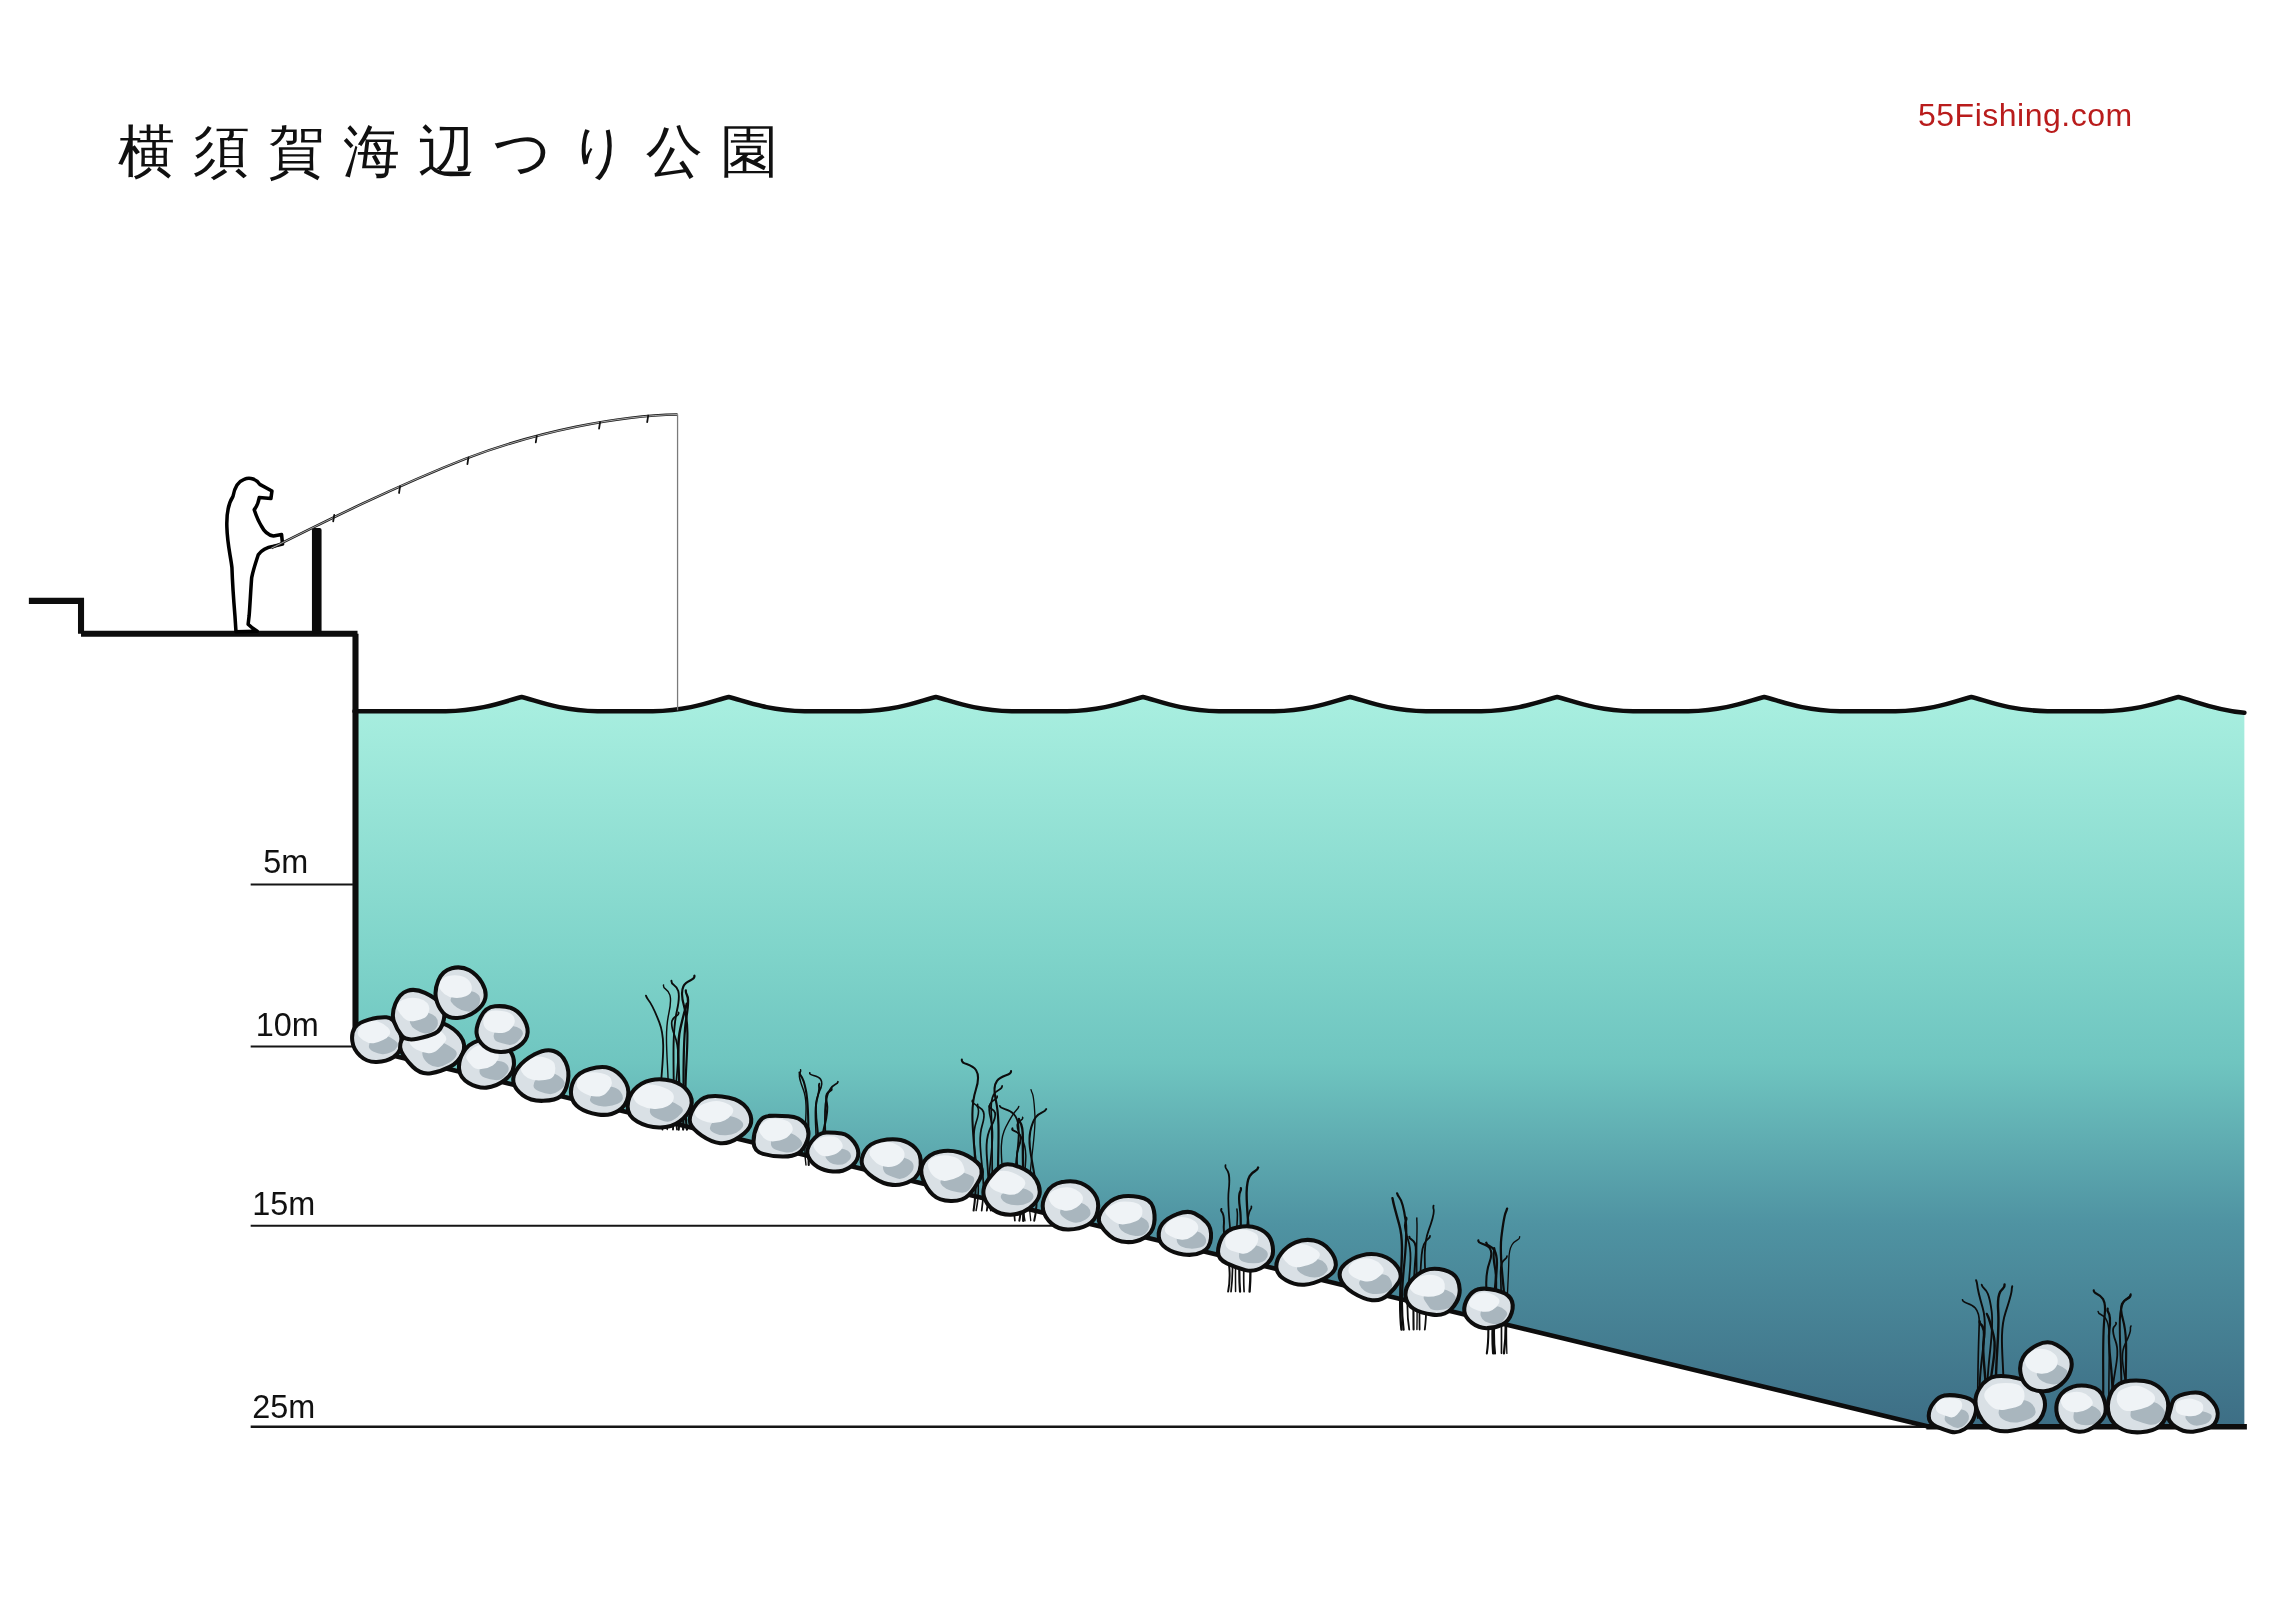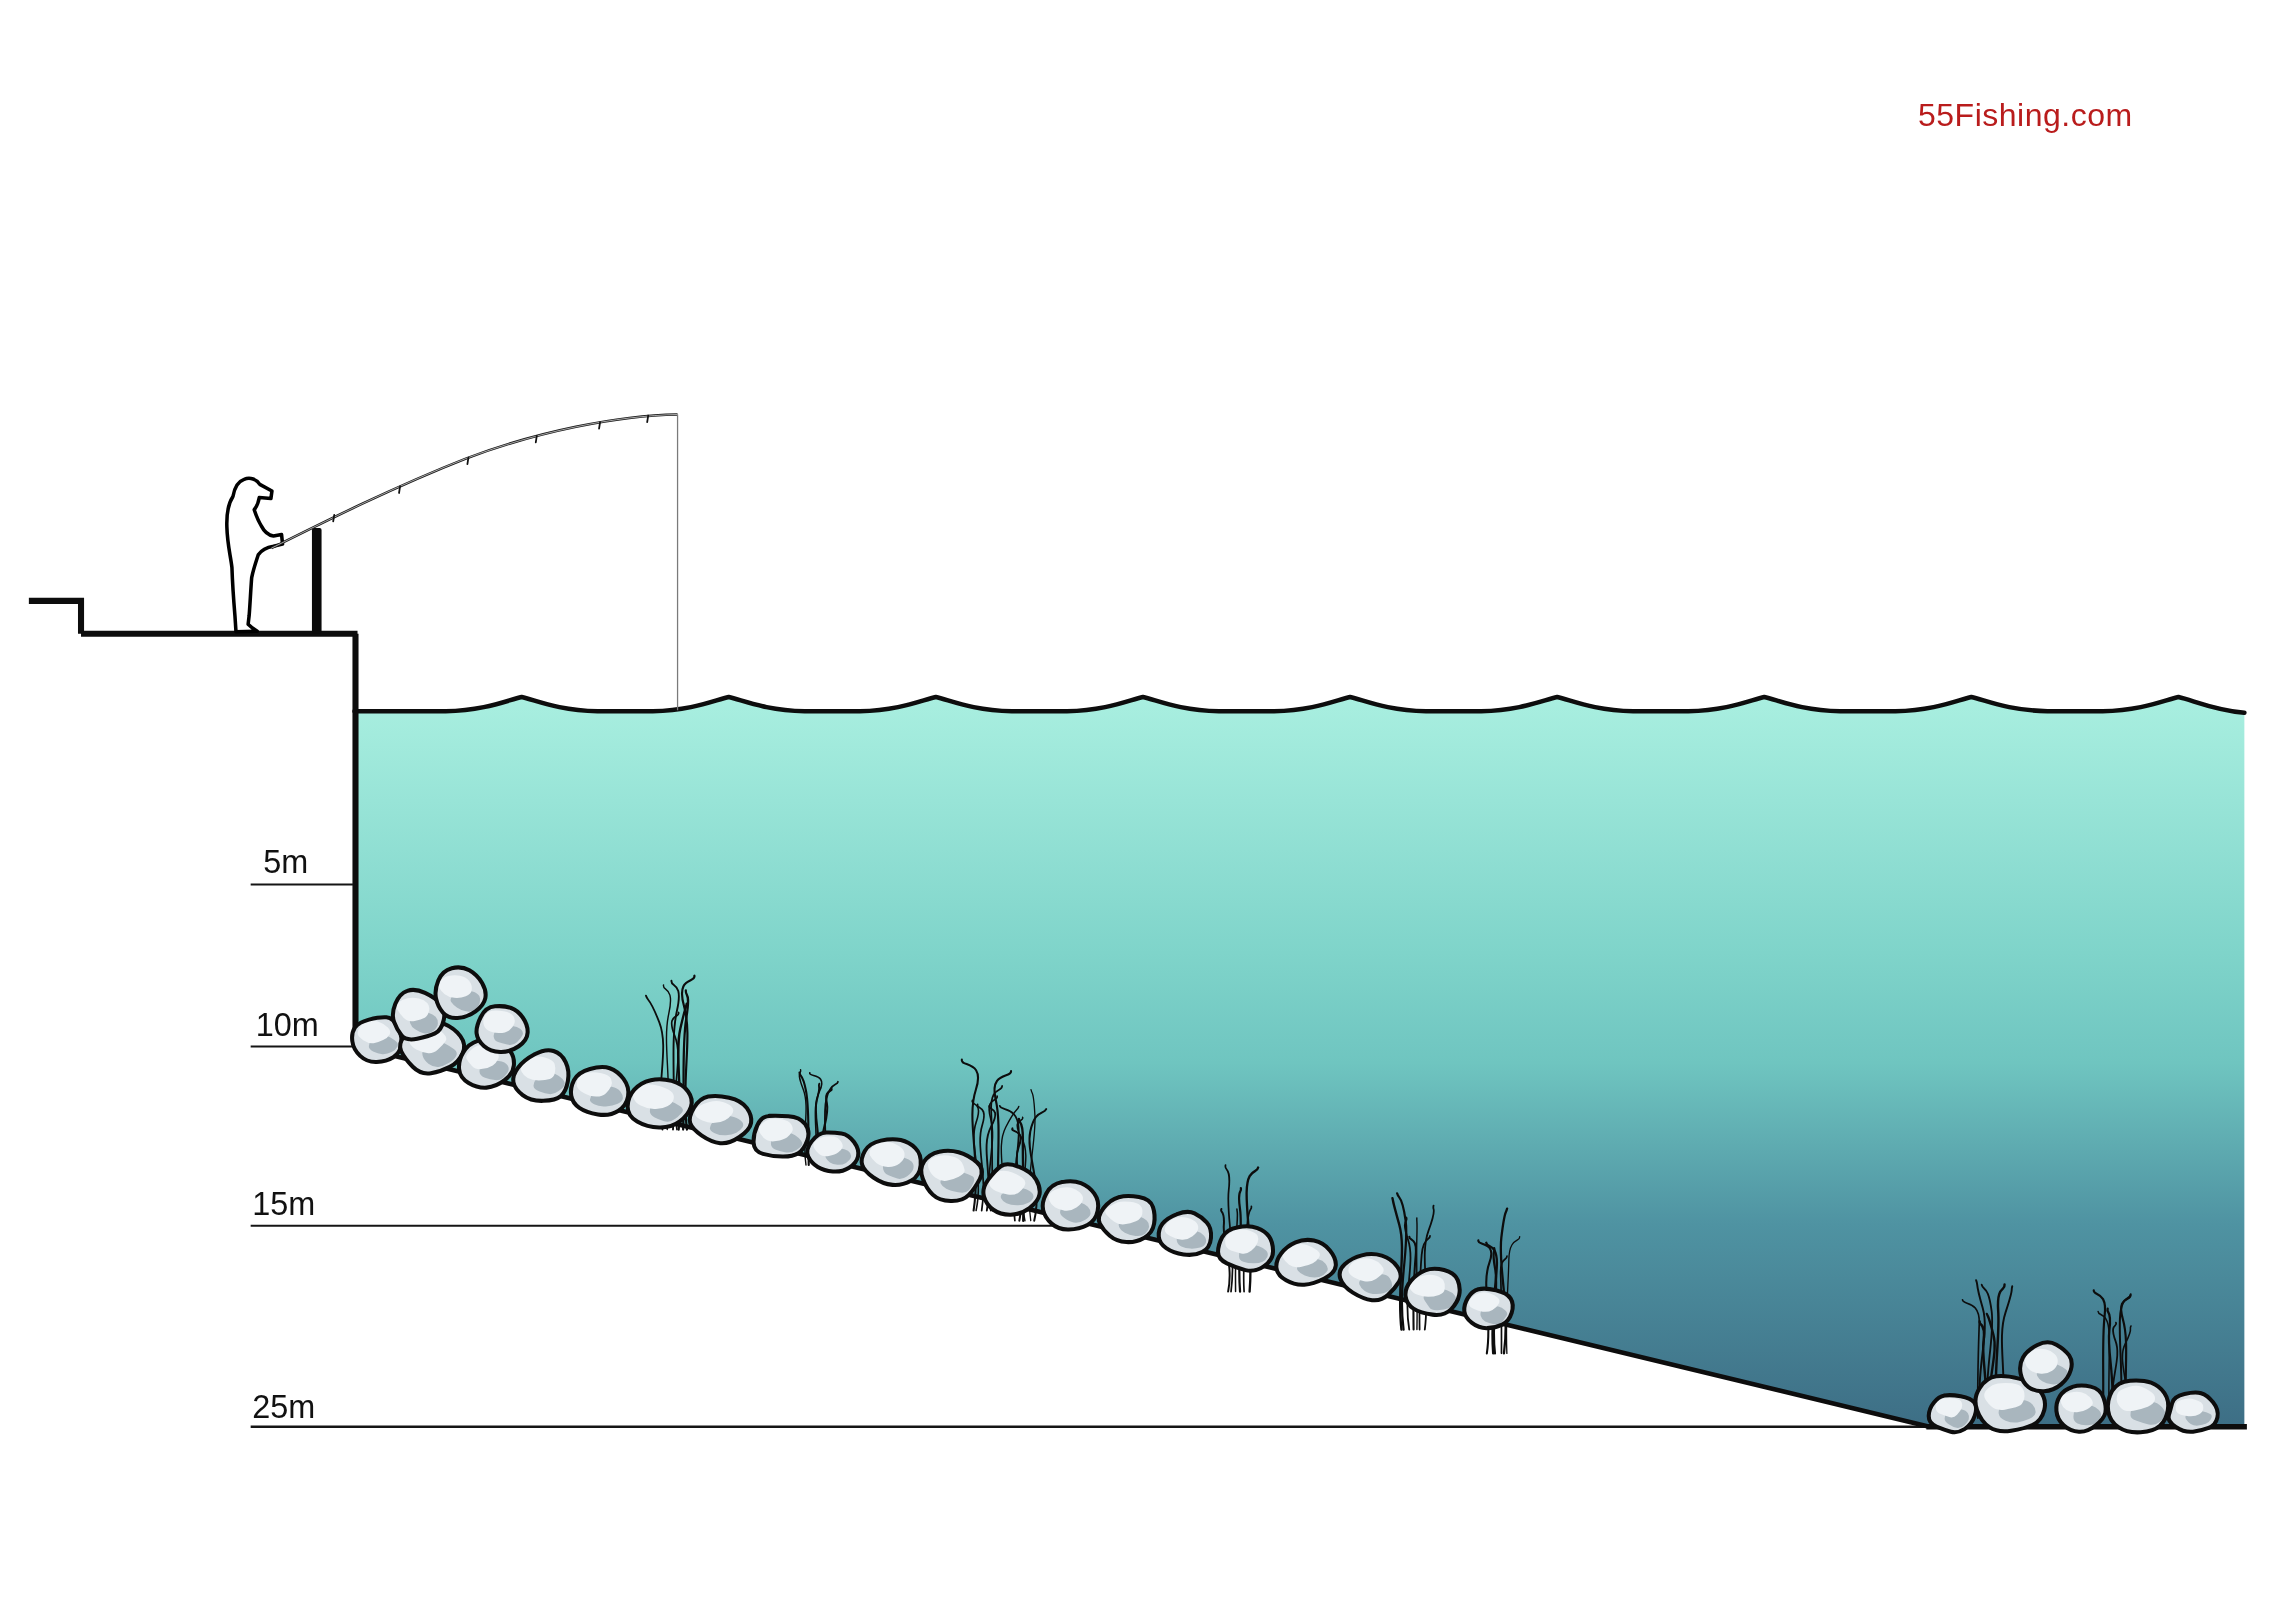--- a/index.html
+++ b/index.html
@@ -331,15 +331,16 @@
         <line x1="925" y1="903" x2="923" y2="916" stroke="#111" stroke-width="3.5" stroke-linecap="round"></line>
         <line x1="1060" y1="860" x2="1058" y2="873" stroke="#111" stroke-width="3.5" stroke-linecap="round"></line>
         <line x1="1185" y1="833" x2="1183" y2="846" stroke="#111" stroke-width="3.5" stroke-linecap="round"></line>
         <line x1="1280" y1="820" x2="1278" y2="833" stroke="#111" stroke-width="3.5" stroke-linecap="round"></line>
       </g>
     <g id="g-line">
         <line x1="1338" y1="818" x2="1338" y2="1402" stroke="#7a7a7a" stroke-width="2.5"></line>
       </g>
   </svg>
 
+  <div class="title">横須賀海辺つり公園</div>
   <div class="brand">55Fishing.com</div>
 </div>
 
 
 </body></html>

